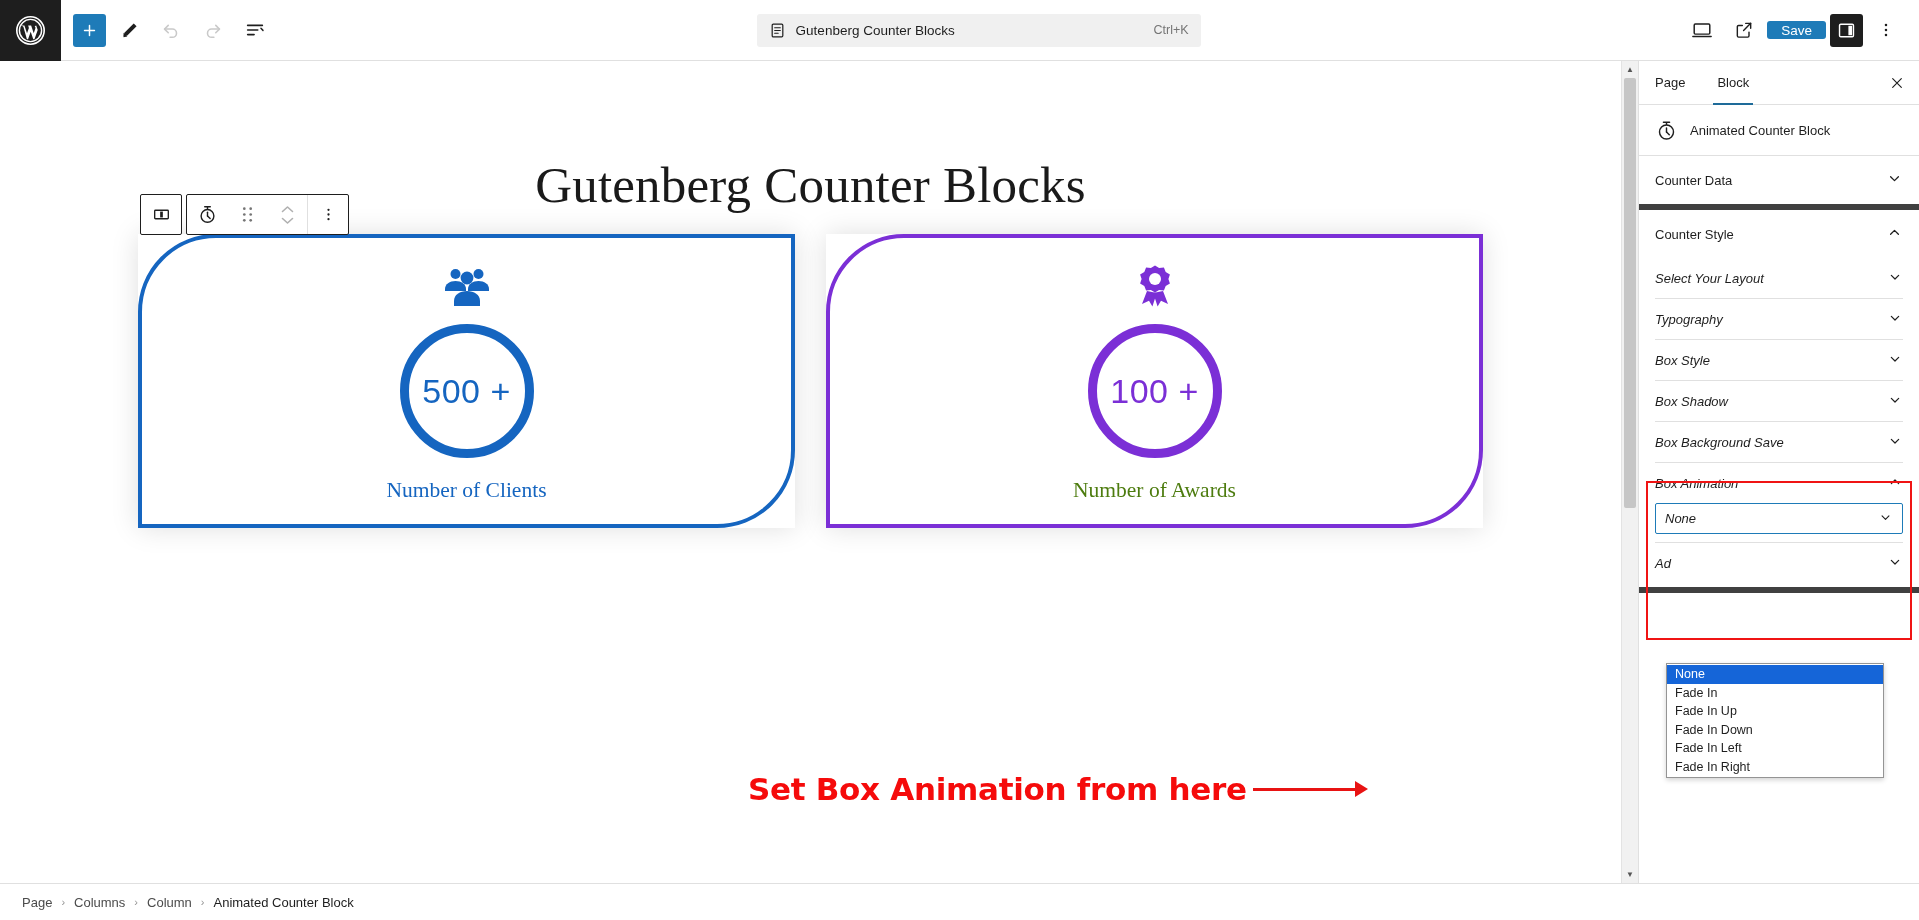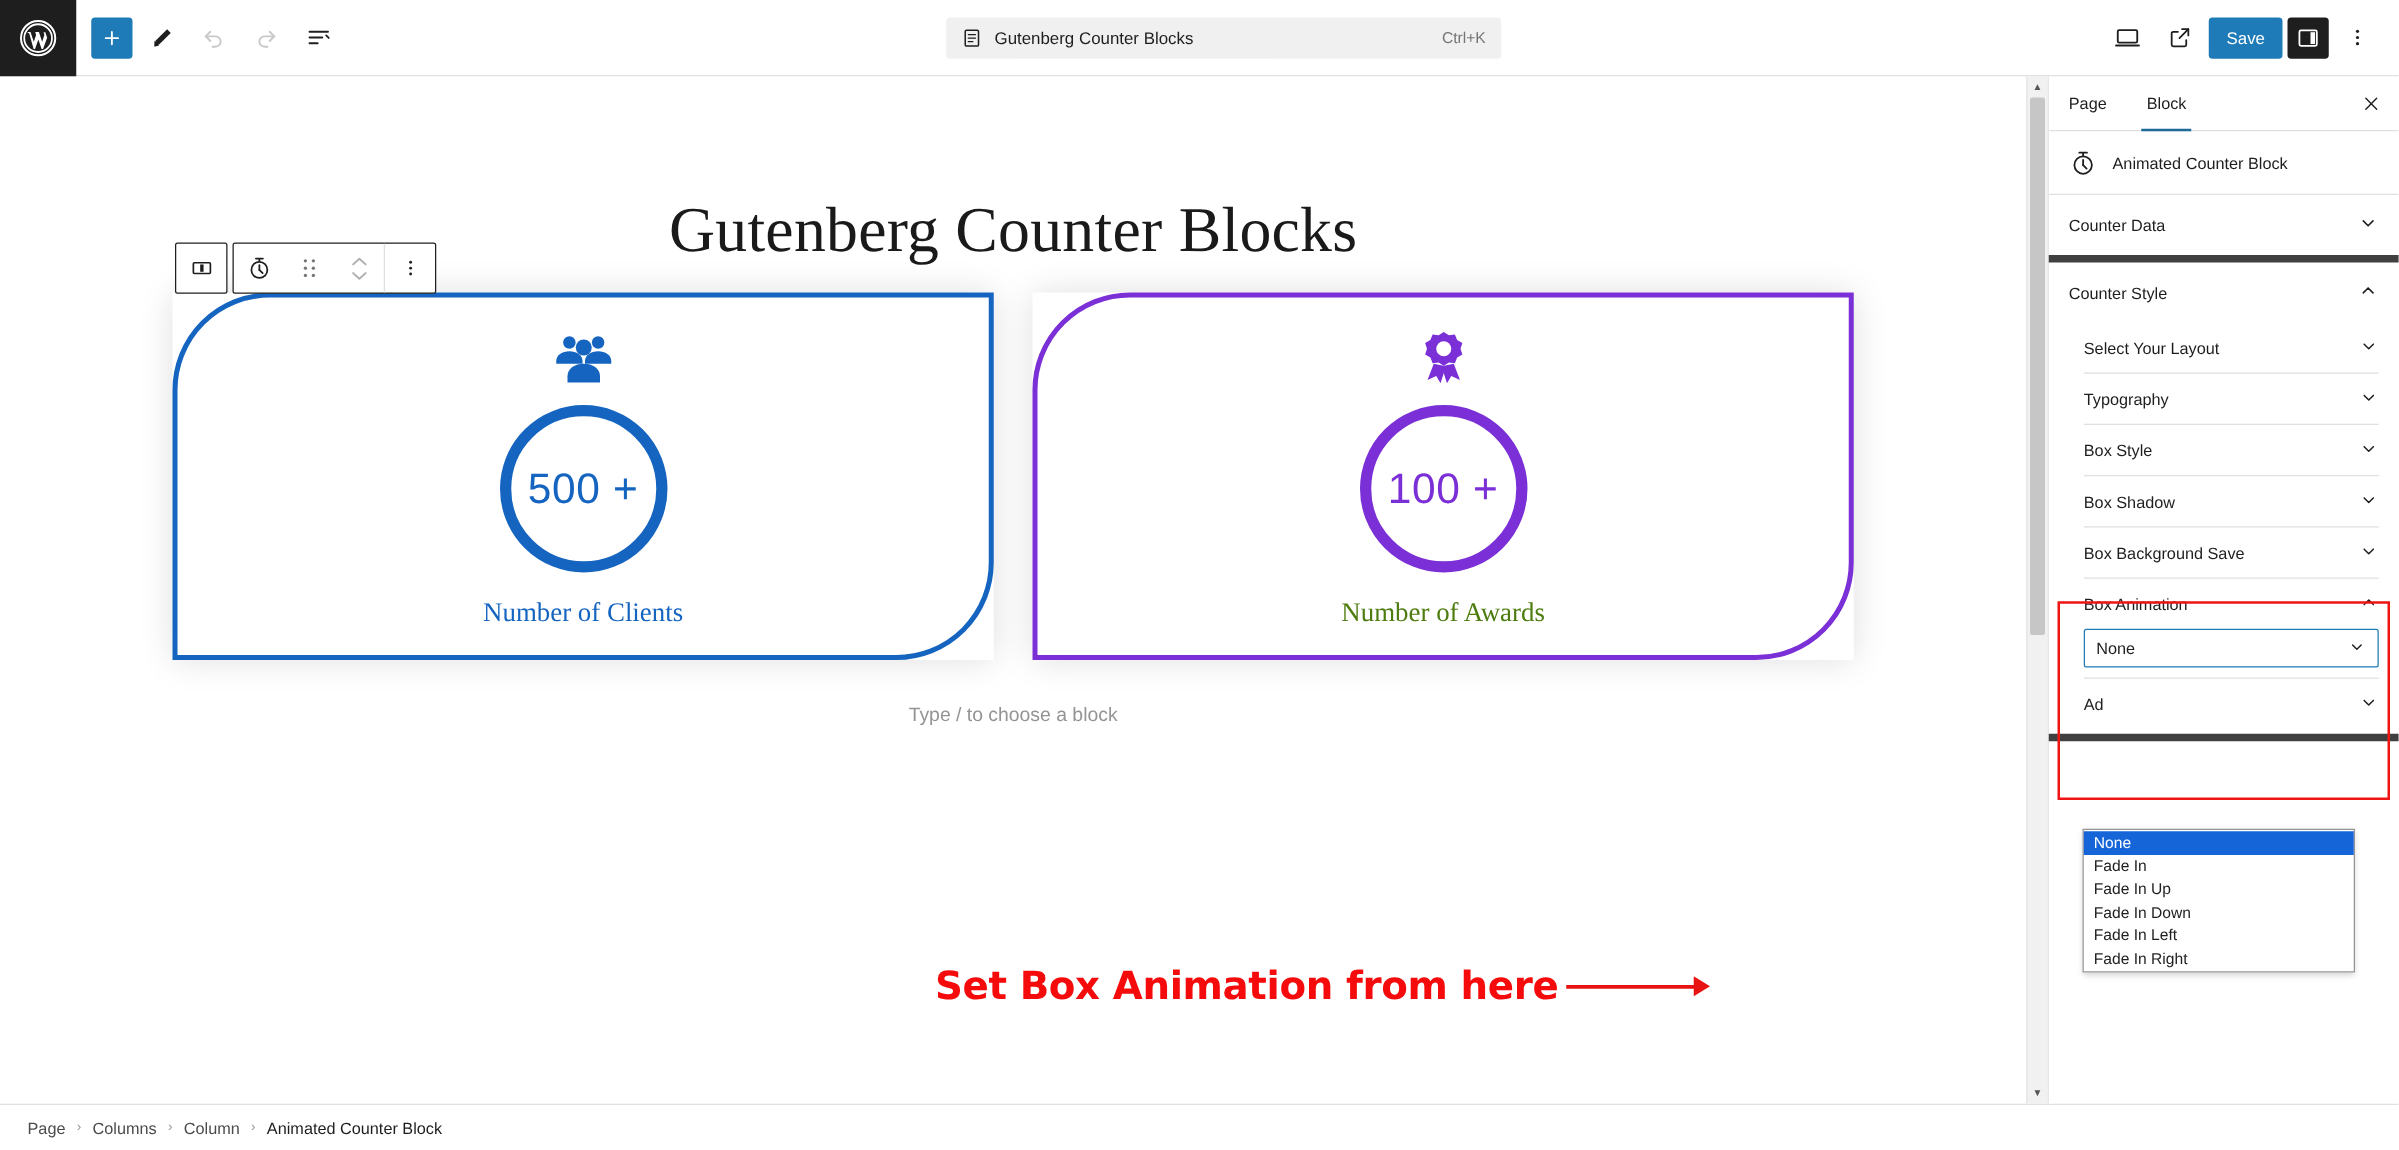--- a/index.html
+++ b/index.html
@@ -29,21 +29,21 @@
   .tb-center { flex: 1; display: flex; justify-content: center; }
   .cmdbar {
     width: 444px; height: 33px; background: #f0f0f0; border-radius: 3px;
     display: flex; align-items: center; padding: 0 12px; gap: 10px; cursor: pointer;
   }
   .cmdbar .cmd-title { font-size: 13.5px; color: #1e1e1e; flex: 1; }
   .cmdbar .cmd-kbd { font-size: 12.5px; color: #757575; }
   .tb-right { display: flex; align-items: center; gap: 4px; padding-right: 14px; }
   .save-btn {
     background: #1e7bb8; color: #fff; border: none; border-radius: 3px;
-    height: 33px; padding: 0 14px; font-size: 13.5px; cursor: pointer;
+    height: 18px; padding: 0 14px; font-size: 13.5px; cursor: pointer;
     font-family: "Liberation Sans", sans-serif;
   }
   .sidebar-toggle {
     width: 33px; height: 33px; background: #1e1e1e; border-radius: 3px;
     display: flex; align-items: center; justify-content: center; cursor: pointer;
   }
 
   
   .body-row { flex: 1; display: flex; min-height: 0; position: relative; }
 
@@ -157,21 +157,21 @@
   .sb-blockname {
     height: 51px; display: flex; align-items: center; gap: 12px; padding: 0 16px;
     border-bottom: 1px solid #e0e0e0; font-size: 13px; color: #1e1e1e;
   }
   .panel { border-bottom: 6px solid #404040; }
   .panel-head {
     height: 48px; display: flex; align-items: center; padding: 0 16px;
     font-size: 13px; font-weight: 500; color: #1e1e1e; cursor: pointer;
   }
   .panel-head .chev { margin-left: auto; }
-  .panel-body { padding: 0 16px 4px 28px; }
+  .panel-body { padding: 0 16px 4px 16px; font-style: italic; }
   .subpanel { border-top: 1px solid #e0e0e0; }
   .subpanel:first-child { border-top: none; }
   .subpanel-head {
     height: 40px; display: flex; align-items: center; font-size: 13px;
     color: #1e1e1e; cursor: pointer;
   }
   .subpanel-head .chev { margin-left: auto; }
 
   
   .anim-box {
@@ -365,21 +365,20 @@
                 <path d="M28 27l5 13-7-3.2-3.4 5.7-4.4-13.5z" fill="#7b2fd6"></path>
               </svg>
             </div>
             <div class="ring">
               <span class="num">100 +</span>
             </div>
             <div class="c-label" style="color:#4d7c0f">Number of Awards</div>
           </div>
         </div>
 
-        <div class="type-hint">Type / to choose a block</div>
 
       </div>
 
       <div class="annot">
         <span class="txt">Set Box Animation from here</span>
         <span class="line"></span>
         <span class="head"></span>
       </div>
 
       <div class="vscroll">

